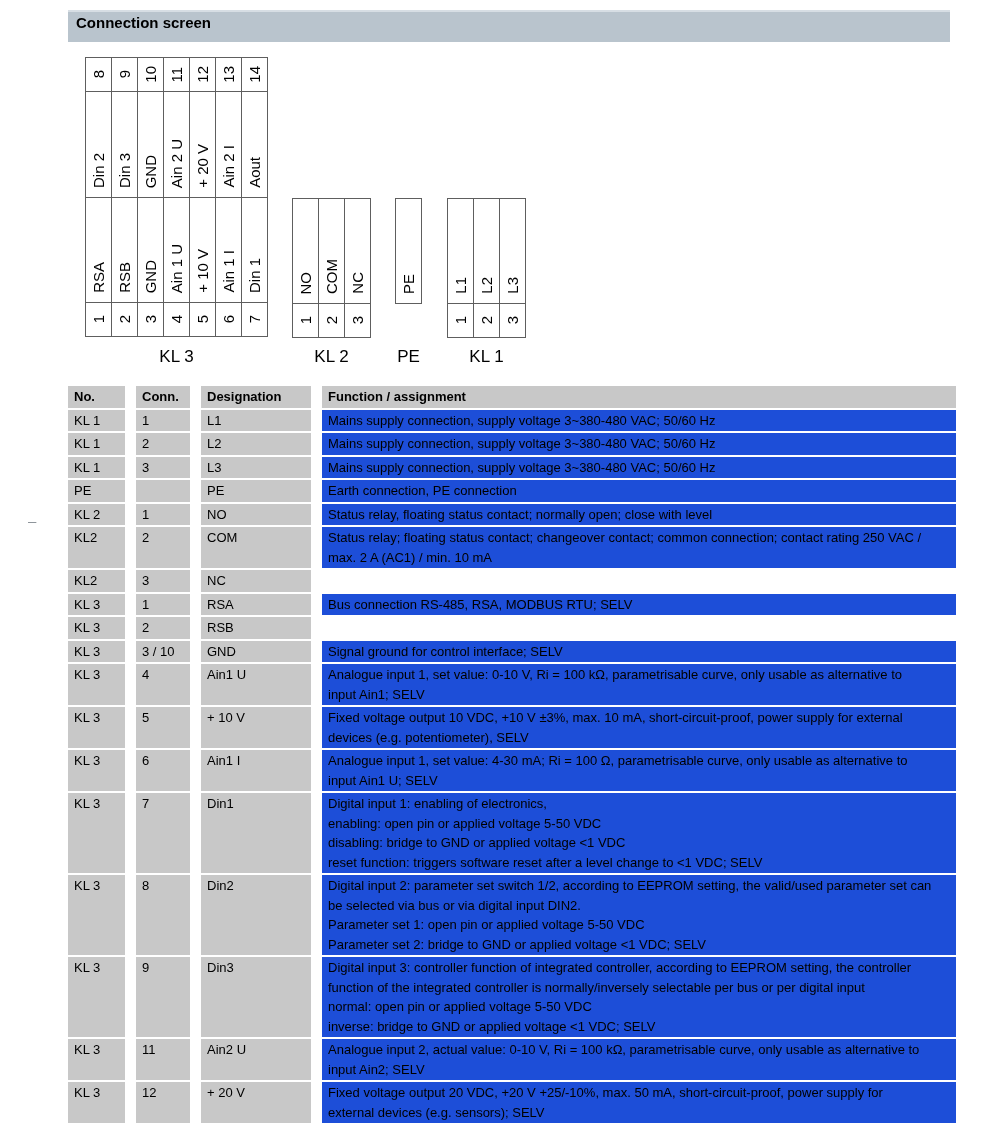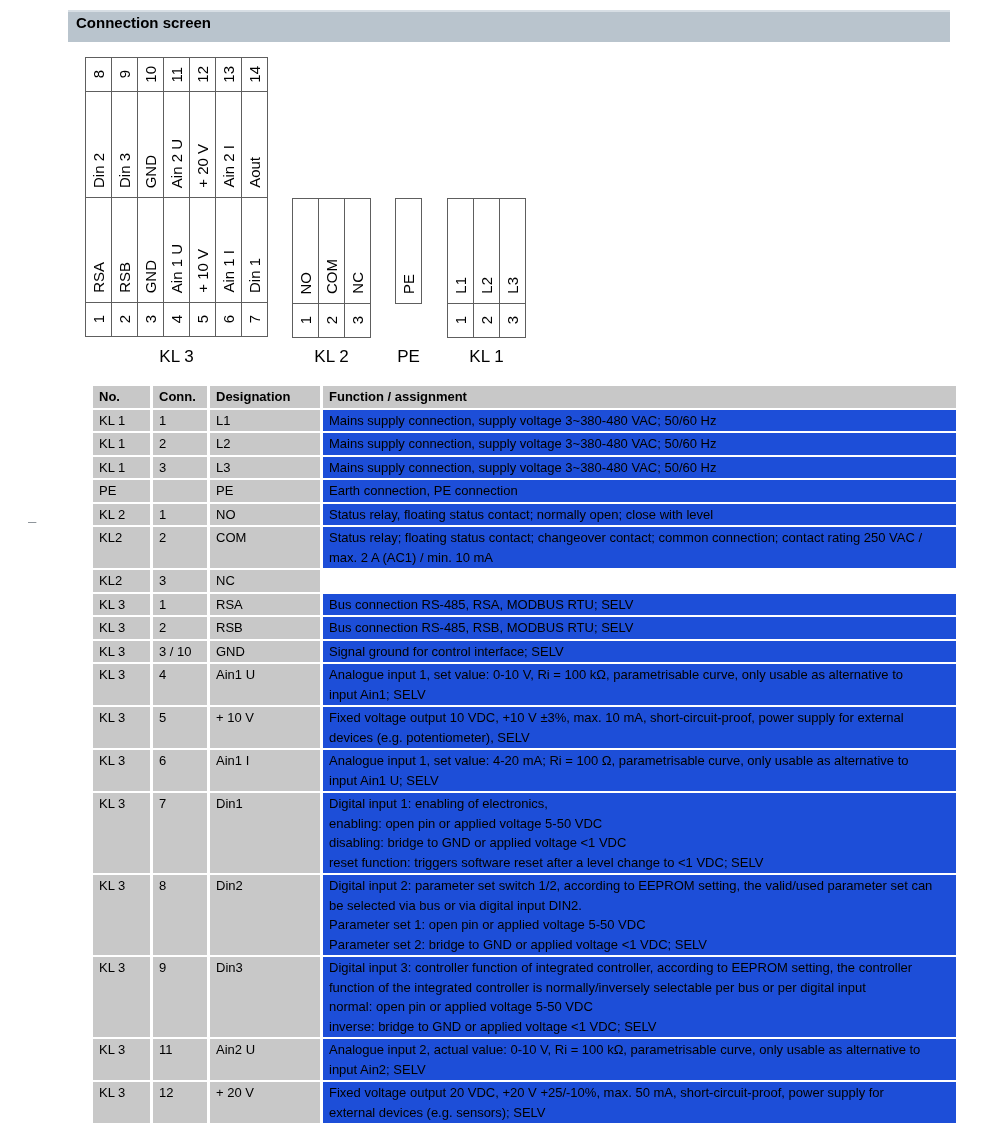--- a/index.html
+++ b/index.html
@@ -35,21 +35,21 @@
   }
   .block-caption {
     position:absolute; top:347px; text-align:center;
     font-size:17px; line-height:20px; color:#000;
   }
 
   
   .conn-table { position:absolute; left:68px; top:386px; width:888px; }
   .t-row {
     display:grid; grid-template-columns:57px 54px 110px 1fr;
-    column-gap:3px; margin-bottom:2px;margin-left:25px;
+    column-gap:11px; margin-bottom:2px;
   }
   .t-cell {
     font-size:13px; line-height:19.5px; padding:1px 6px; color:#000;
   }
   .gray  { background:#c8c8c8; }
   .light { background:#1d4ed8; white-space:pre-line; }
   .t-head .t-cell { font-weight:bold; background:#c8c8c8; }
 </style>
 </head>
 <body>
@@ -248,21 +248,20 @@
     <div class="t-row">
       <div class="t-cell gray">KL 3</div>
       <div class="t-cell gray">1</div>
       <div class="t-cell gray">RSA</div>
       <div class="t-cell light">Bus connection RS-485, RSA, MODBUS RTU; SELV</div>
     </div>
     <div class="t-row">
       <div class="t-cell gray">KL 3</div>
       <div class="t-cell gray">2</div>
       <div class="t-cell gray">RSB</div>
-      <div class="t-cell light">Bus connection RS-485, RSB, MODBUS RTU; SELV</div>
     </div>
     <div class="t-row">
       <div class="t-cell gray">KL 3</div>
       <div class="t-cell gray">3 / 10</div>
       <div class="t-cell gray">GND</div>
       <div class="t-cell light">Signal ground for control interface; SELV</div>
     </div>
     <div class="t-row">
       <div class="t-cell gray">KL 3</div>
       <div class="t-cell gray">4</div>
@@ -274,21 +273,21 @@
       <div class="t-cell gray">KL 3</div>
       <div class="t-cell gray">5</div>
       <div class="t-cell gray">+ 10 V</div>
       <div class="t-cell light">Fixed voltage output 10 VDC, +10 V ±3%, max. 10 mA, short-circuit-proof, power supply for external
 devices (e.g. potentiometer), SELV</div>
     </div>
     <div class="t-row">
       <div class="t-cell gray">KL 3</div>
       <div class="t-cell gray">6</div>
       <div class="t-cell gray">Ain1 I</div>
-      <div class="t-cell light">Analogue input 1, set value: 4-20 mA; Ri = 100 Ω, parametrisable curve, only usable as alternative to
+      <div class="t-cell light">Analogue input 1, set value: 4-30 mA; Ri = 100 Ω, parametrisable curve, only usable as alternative to
 input Ain1 U; SELV</div>
     </div>
     <div class="t-row">
       <div class="t-cell gray">KL 3</div>
       <div class="t-cell gray">7</div>
       <div class="t-cell gray">Din1</div>
       <div class="t-cell light">Digital input 1: enabling of electronics,
 enabling: open pin or applied voltage 5-50 VDC
 disabling: bridge to GND or applied voltage &lt;1 VDC
 reset function: triggers software reset after a level change to &lt;1 VDC; SELV</div>

